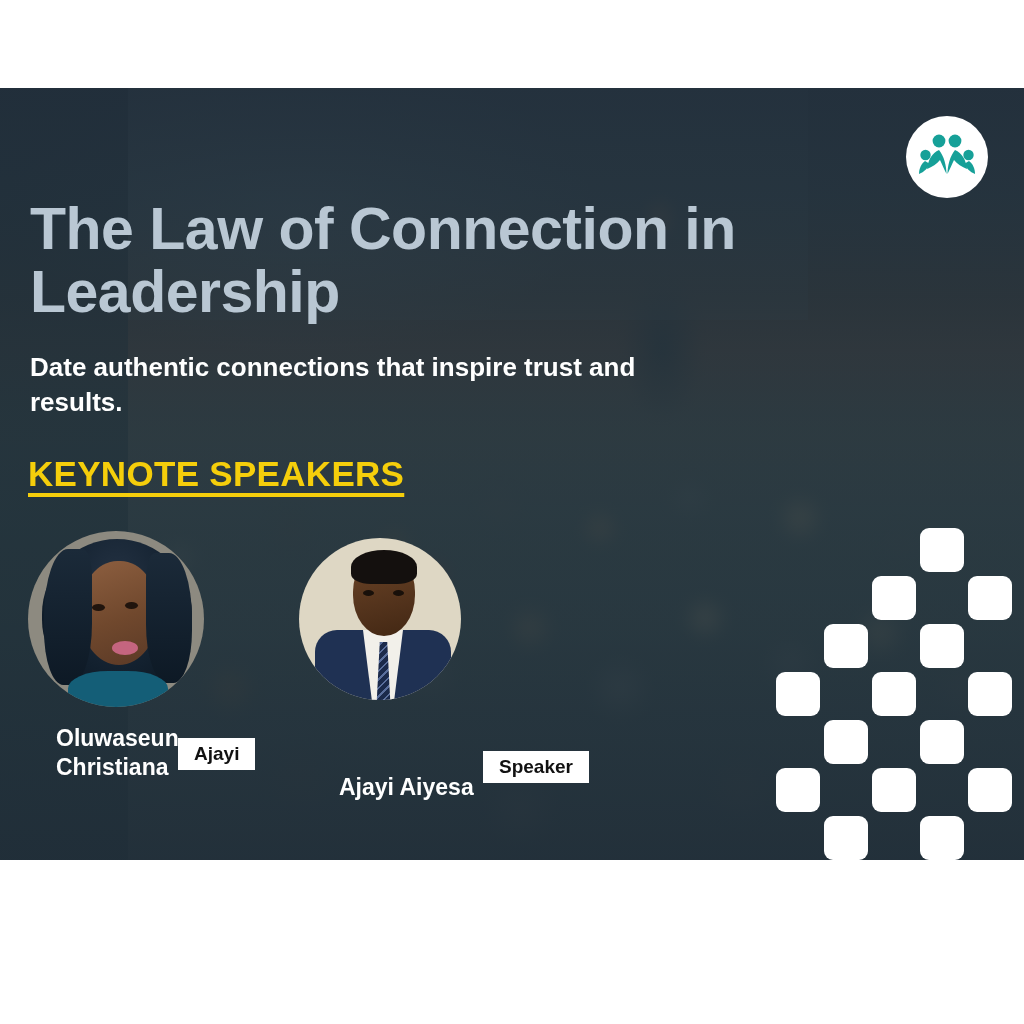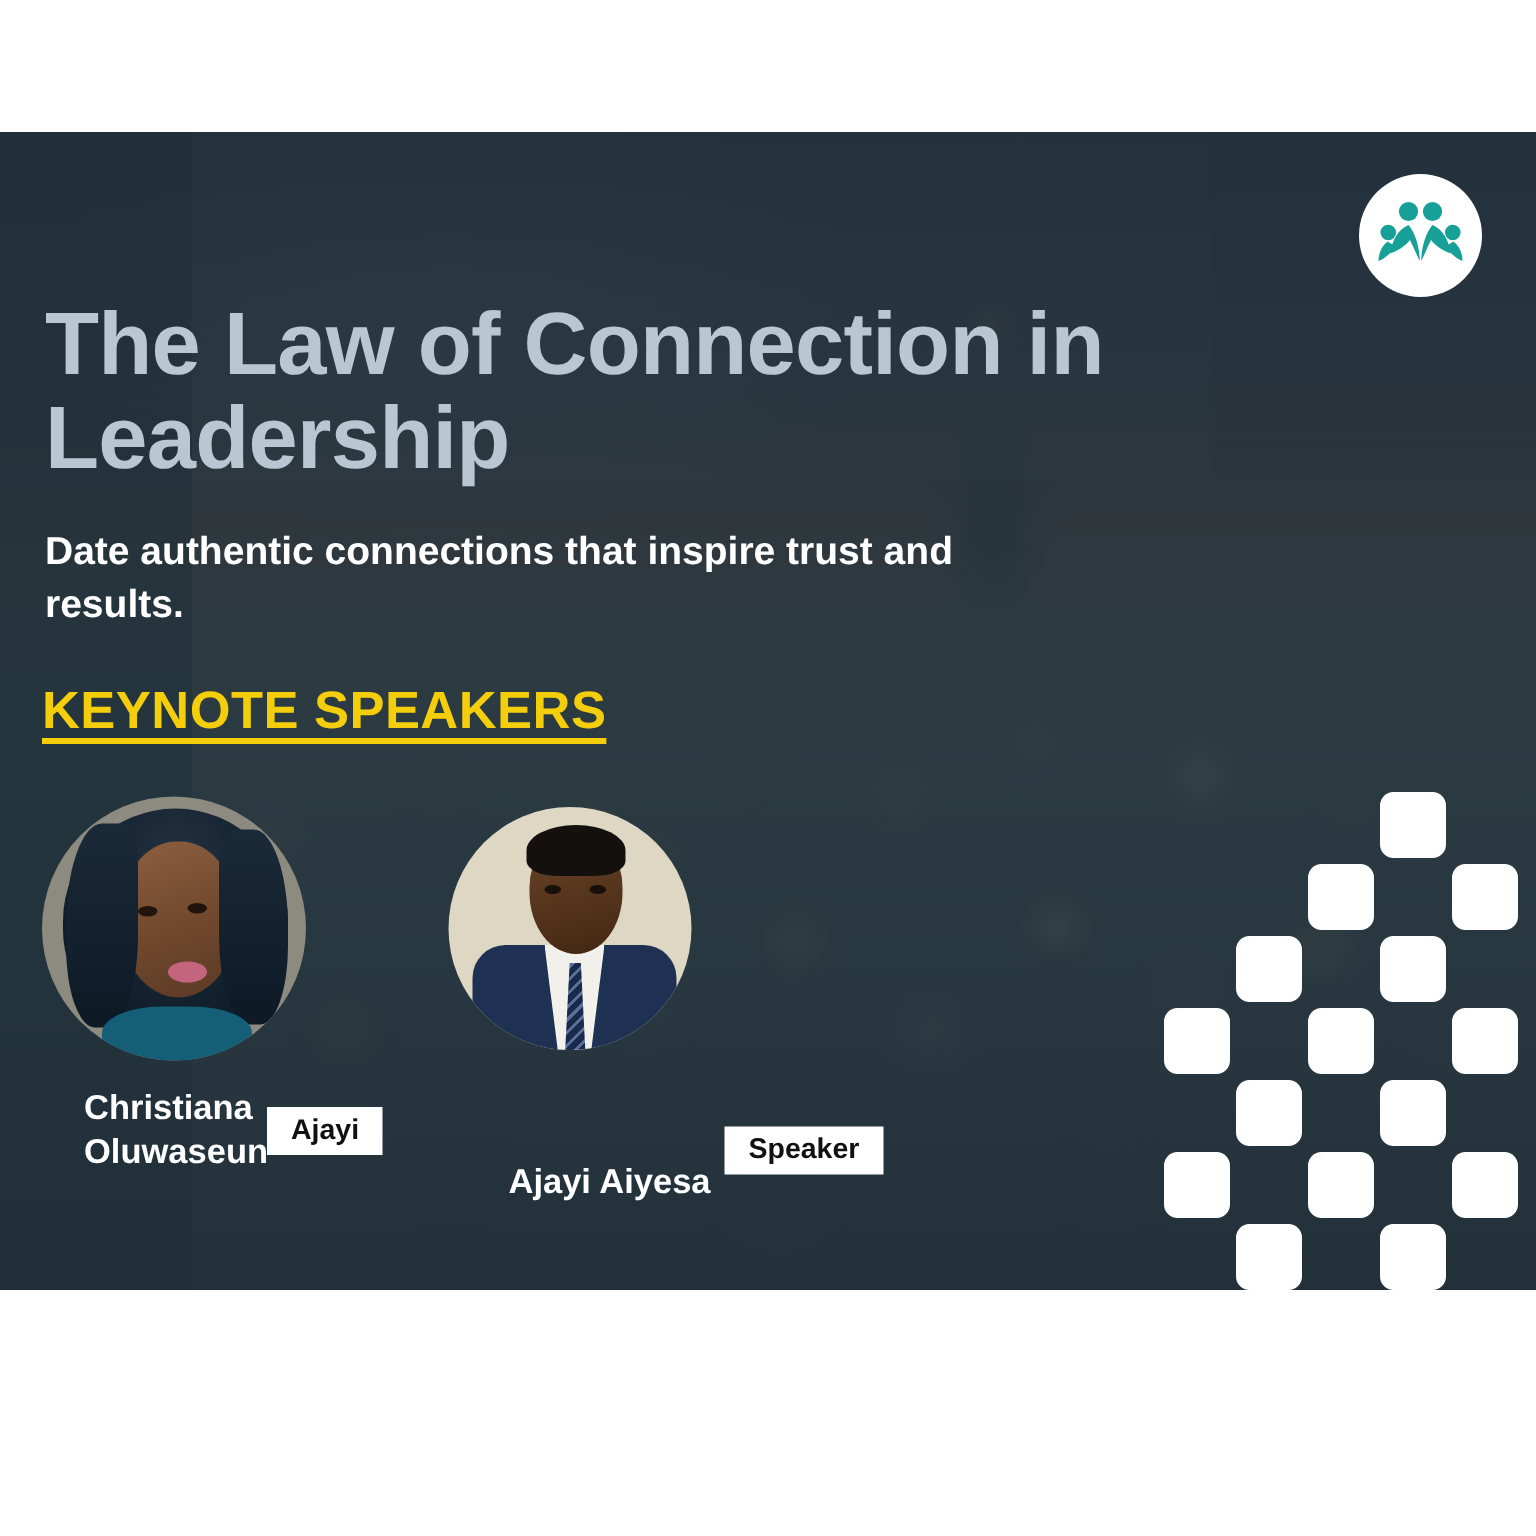--- a/index.html
+++ b/index.html
@@ -403,22 +403,22 @@
       <div class="p1-face"></div>
       <div class="p1-eye-l"></div>
       <div class="p1-eye-r"></div>
       <div class="p1-lips"></div>
       <div class="p1-hair-front"></div>
       <div class="p1-hair-front-r"></div>
       <div class="p1-body"></div>
     </div>
     <div class="badge badge-host">Ajayi</div>
     <div class="sp-name name-1">
+      <div>Oluwaseun</div>
       <div>Christiana</div>
-      <div>Oluwaseun</div>
     </div>
 
     <div class="avatar avatar-2">
       <div class="p2-suit"></div>
       <div class="p2-shirt"></div>
       <div class="p2-tie"></div>
       <div class="p2-head"></div>
       <div class="p2-hair"></div>
       <div class="p2-eye-l"></div>
       <div class="p2-eye-r"></div>

